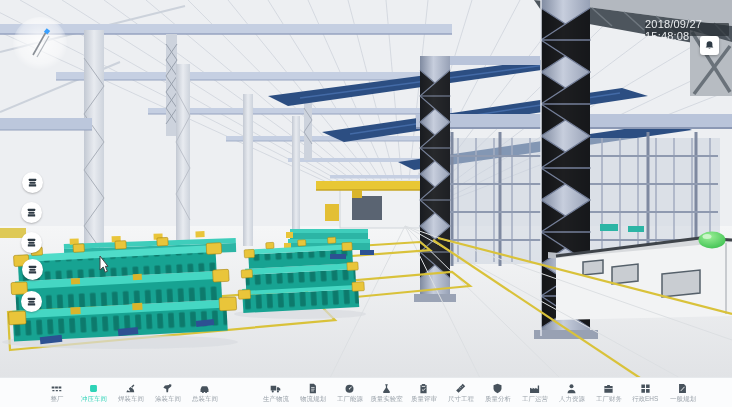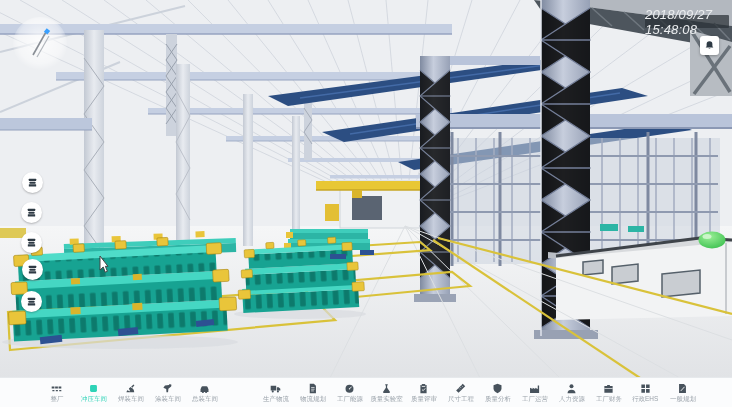--- a/index.html
+++ b/index.html
@@ -1,22 +1,22 @@
 <!DOCTYPE html>
 <html><head>
 <meta charset="utf-8">
 <style>
   html,body{margin:0;padding:0;background:#dfe2e5;}
   .stage{position:relative;width:732px;height:407px;overflow:hidden;background:#fff;
          font-family:"Liberation Sans",sans-serif;}
   .scene-wrap{position:absolute;left:0;top:0;width:732px;height:378px;cursor:default;}
   
-  .timestamp{position:absolute;left:645px;top:15px;width:84px;height:13px;
-    background:rgba(42,48,54,.72);color:#eceef0;font-size:13px;letter-spacing:.2px;
-    display:flex;align-items:center;justify-content:center;border-radius:1px;font-style:italic;}
+  .timestamp{position:absolute;left:645px;top:23px;width:84px;height:13px;
+    background:rgba(42,48,54,.72);color:#eceef0;font-size:11px;letter-spacing:.2px;
+    display:flex;align-items:center;justify-content:center;border-radius:1px;}
   
   .bell-btn{position:absolute;left:700px;top:36px;width:19px;height:19px;background:#fff;
     border-radius:3px;box-shadow:0 1px 3px rgba(0,0,0,.3);display:flex;align-items:center;
     justify-content:center;cursor:pointer;border:0;padding:0;}
   .bell-btn svg{width:11px;height:11px;fill:#2e3a44;}
   
   .compass{position:absolute;left:13px;top:17px;width:54px;height:54px;border-radius:50%;
     background:radial-gradient(circle at 50% 45%,rgba(255,255,255,.85) 0%,rgba(255,255,255,.45) 55%,rgba(255,255,255,0) 72%);
     cursor:pointer;}
   

